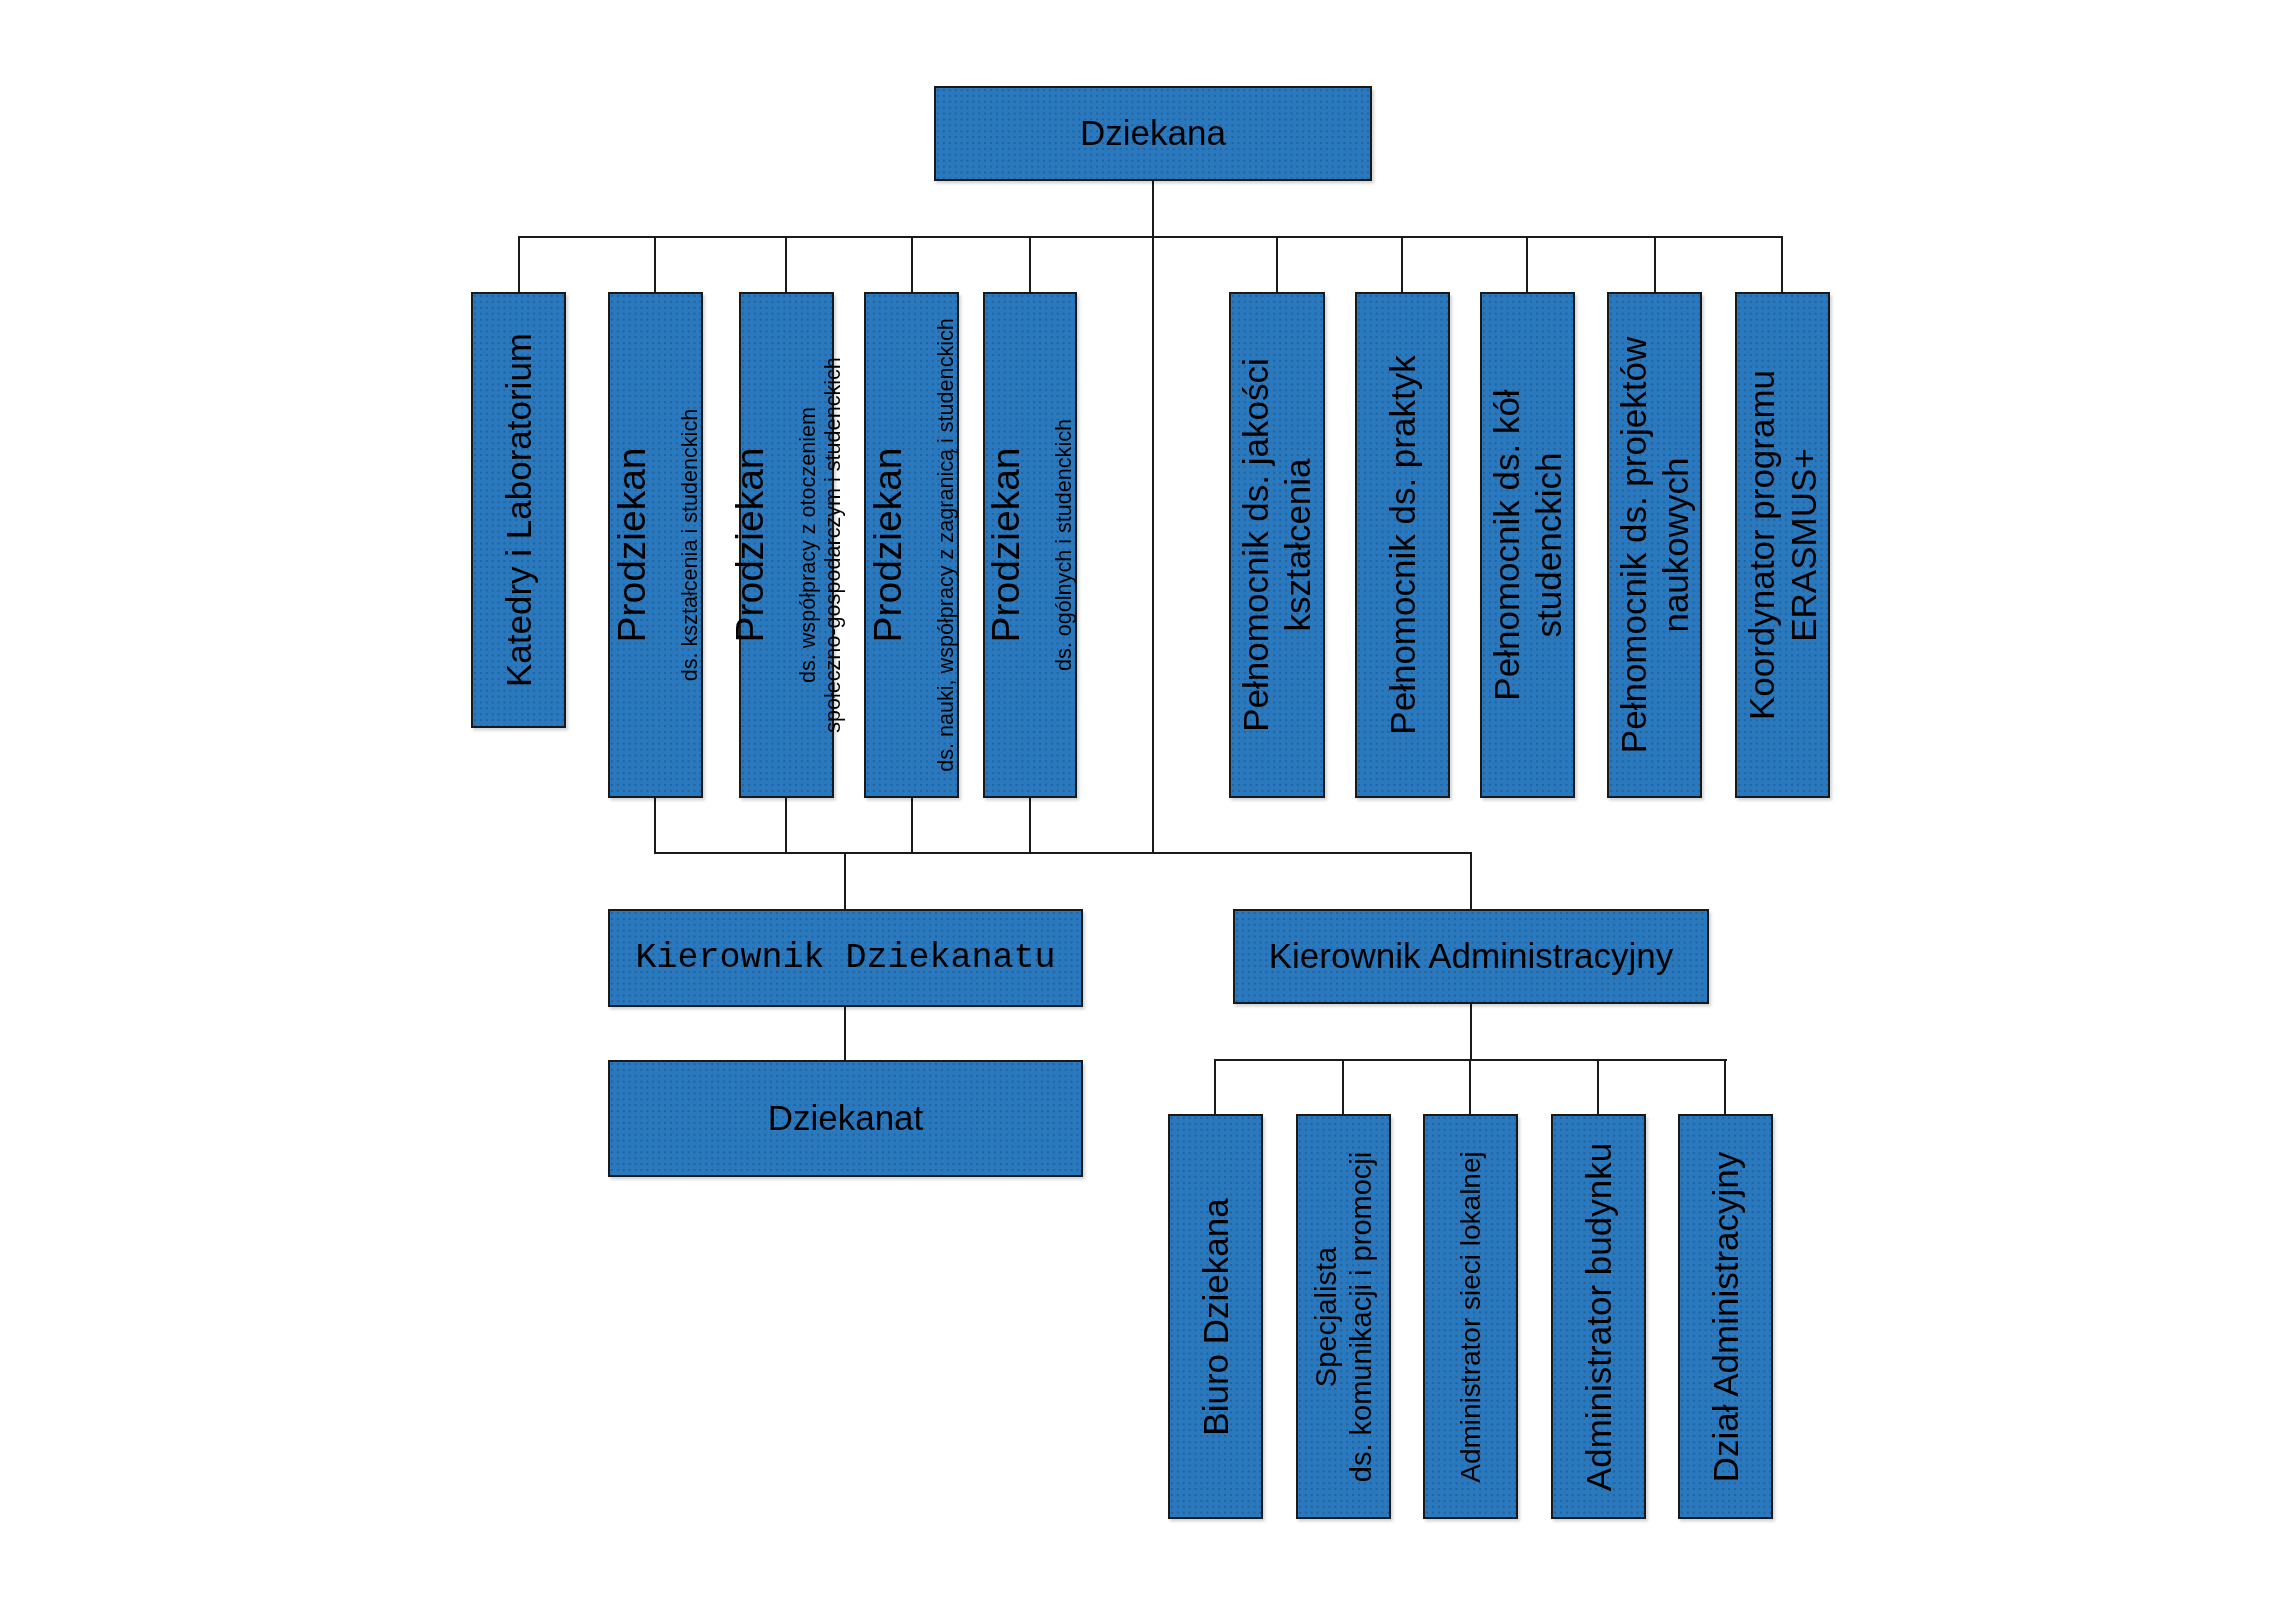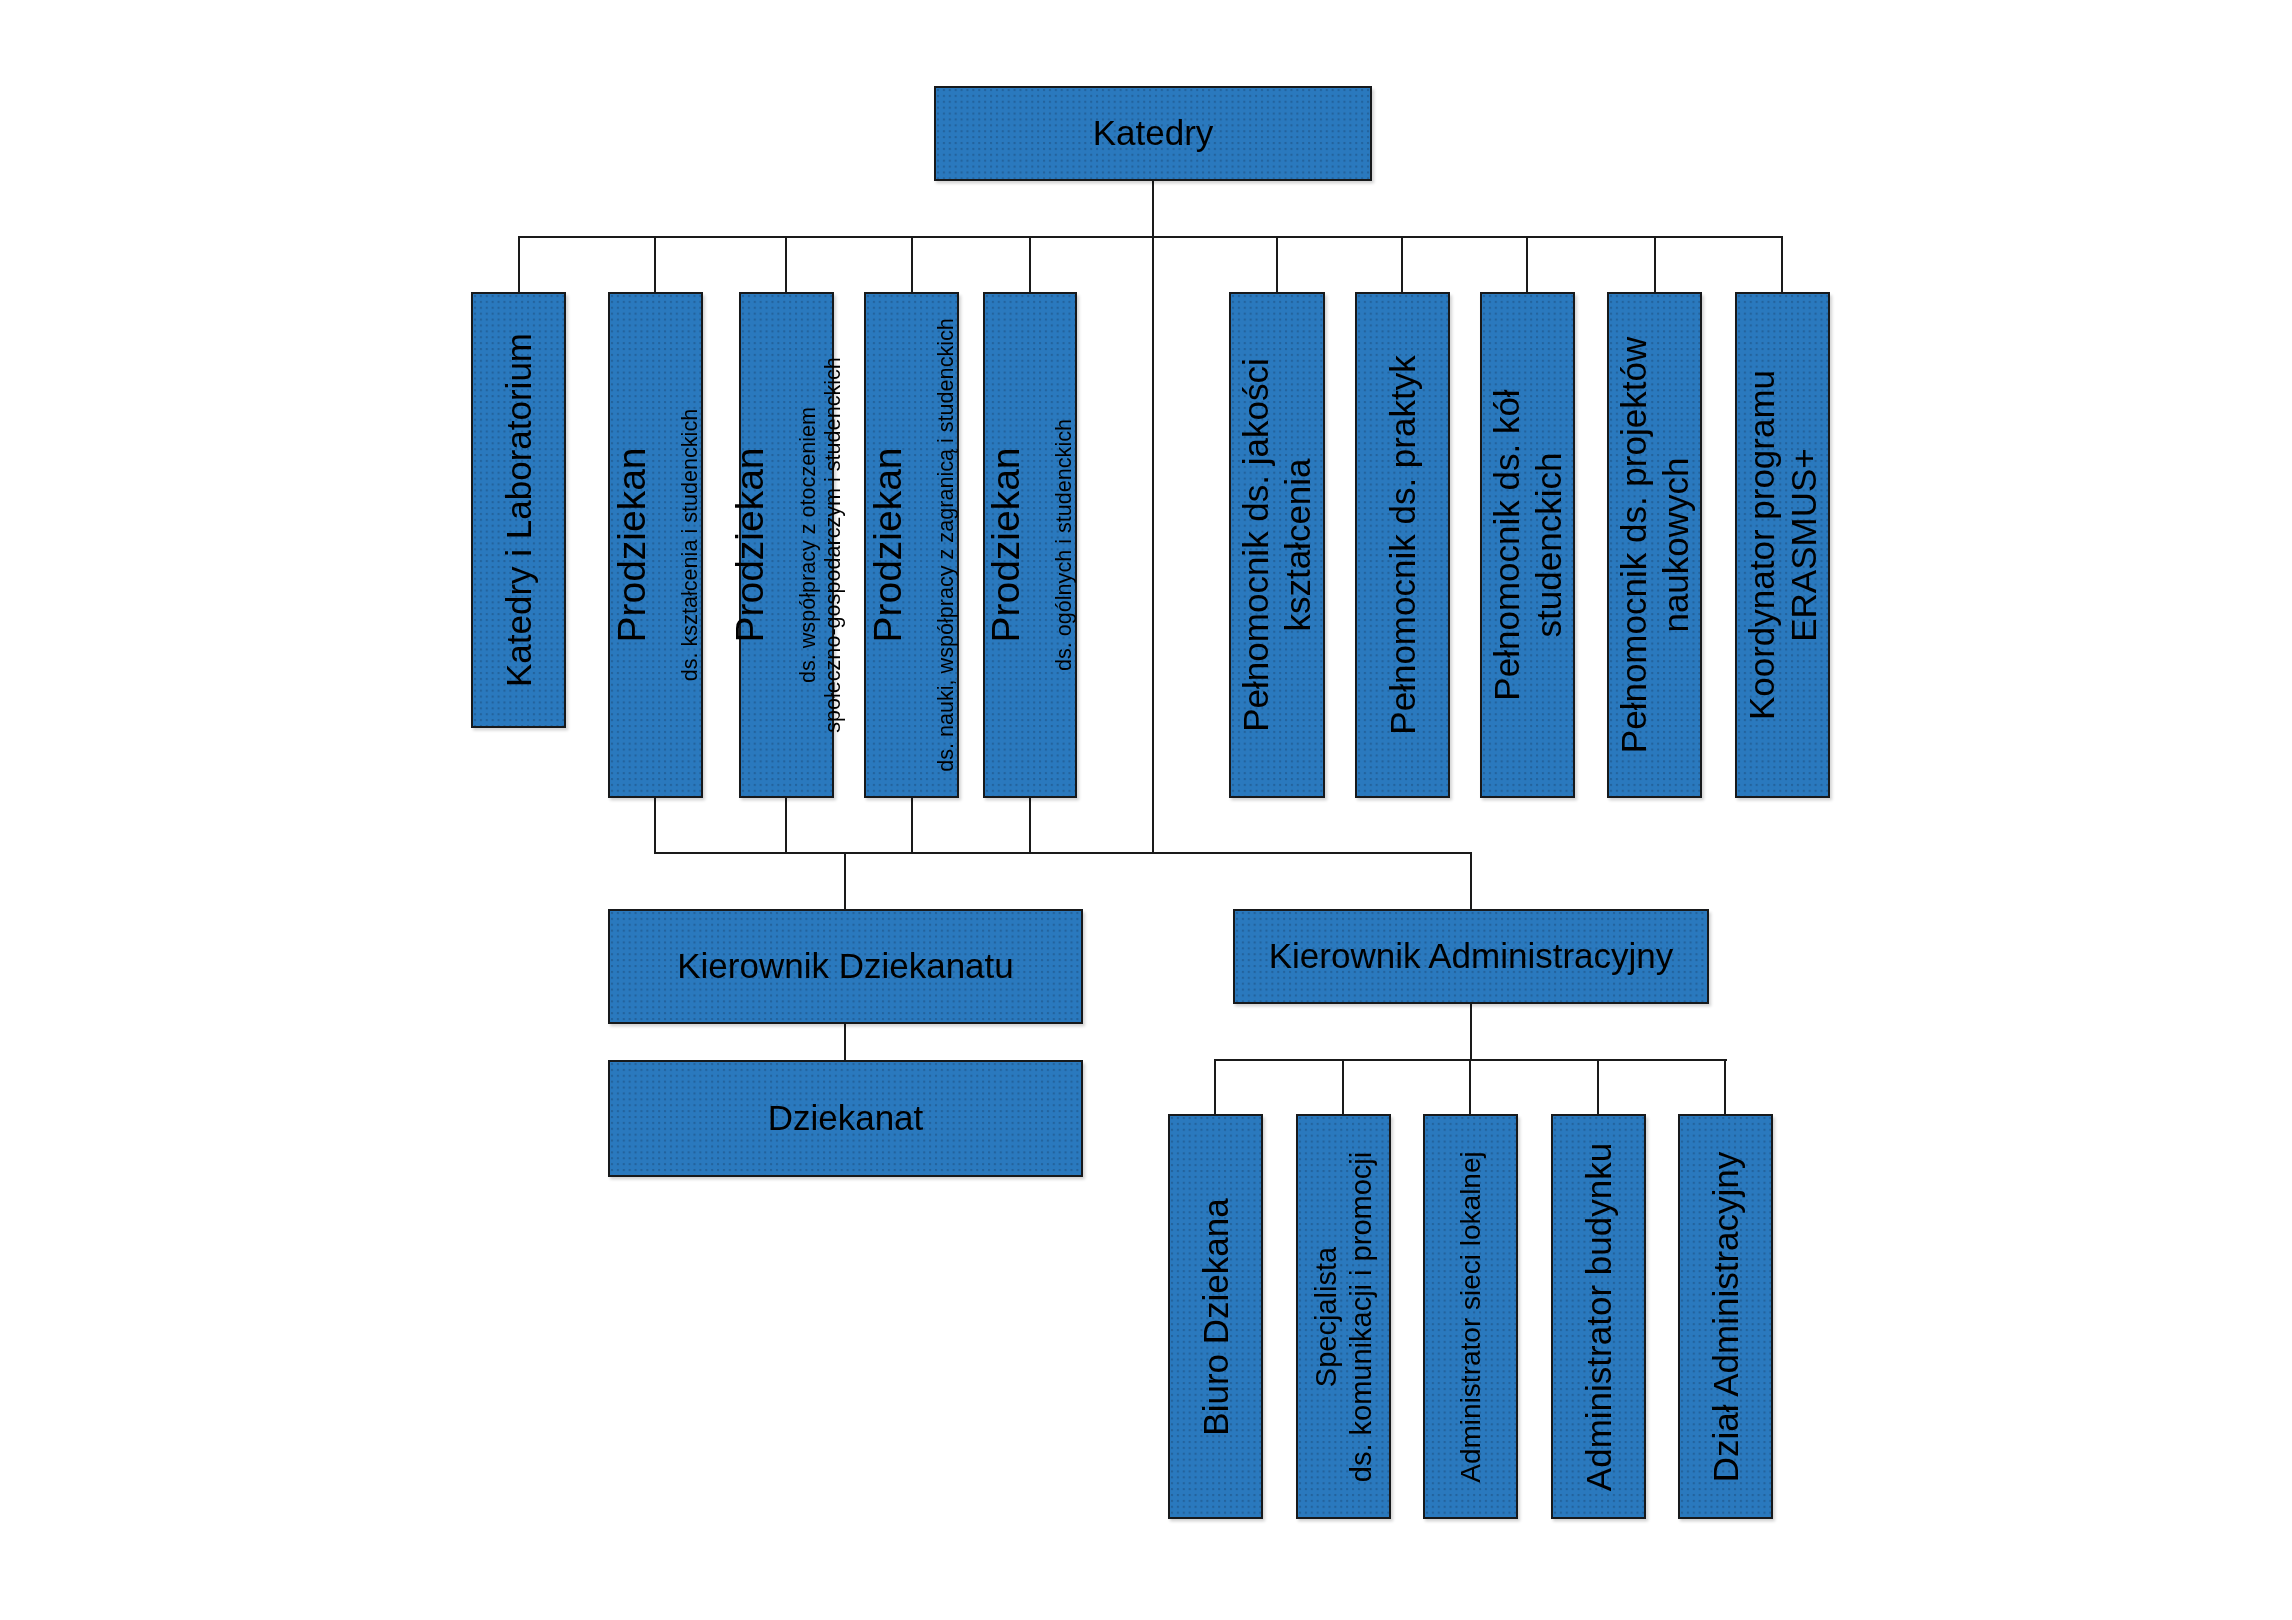--- a/index.html
+++ b/index.html
@@ -72,21 +72,21 @@
 
   <div class="line" style="left:1214px;top:1059px;width:513px;height:2px;"></div>
 
   <div class="line" style="left:1214px;top:1059px;width:2px;height:56px;"></div>
   <div class="line" style="left:1342px;top:1059px;width:2px;height:56px;"></div>
   <div class="line" style="left:1469px;top:1059px;width:2px;height:56px;"></div>
   <div class="line" style="left:1597px;top:1059px;width:2px;height:56px;"></div>
   <div class="line" style="left:1724px;top:1059px;width:2px;height:56px;"></div>
 
   <div class="box hlabel" style="left:934px;top:86px;width:438px;height:95px;">
-    <span>Katedry</span>
+    <span>Dziekana</span>
   </div>
 
   <div class="box" style="left:471px;top:292px;width:95px;height:436px;">
     <div class="vtext vmain" style="width:421px;">Katedry i Laboratorium</div>
   </div>
 
   <div class="box" style="left:608px;top:292px;width:95px;height:506px;">
     <div class="vtext" style="width:495px;">
       <div class="vtitle">Prodziekan</div>
       <div class="vsub">ds. kształcenia i studenckich</div>
@@ -132,21 +132,21 @@
   <div class="box" style="left:1607px;top:292px;width:95px;height:506px;">
     <div class="vtext vmain" style="width:490px;">Pełnomocnik ds. projektów
 naukowych</div>
   </div>
 
   <div class="box" style="left:1735px;top:292px;width:95px;height:506px;">
     <div class="vtext vmain" style="width:490px;">Koordynator programu
 ERASMUS+</div>
   </div>
 
-  <div class="box hlabel" style="left:608px;top:909px;width:475px;height:115px;">
+  <div class="box hlabel" style="left:608px;top:909px;width:475px;height:98px;font-family:Liberation Mono, monospace;">
     <span>Kierownik Dziekanatu</span>
   </div>
 
   <div class="box hlabel" style="left:1233px;top:909px;width:476px;height:95px;">
     <span>Kierownik Administracyjny</span>
   </div>
 
   <div class="box hlabel" style="left:608px;top:1060px;width:475px;height:117px;">
     <span>Dziekanat</span>
   </div>

